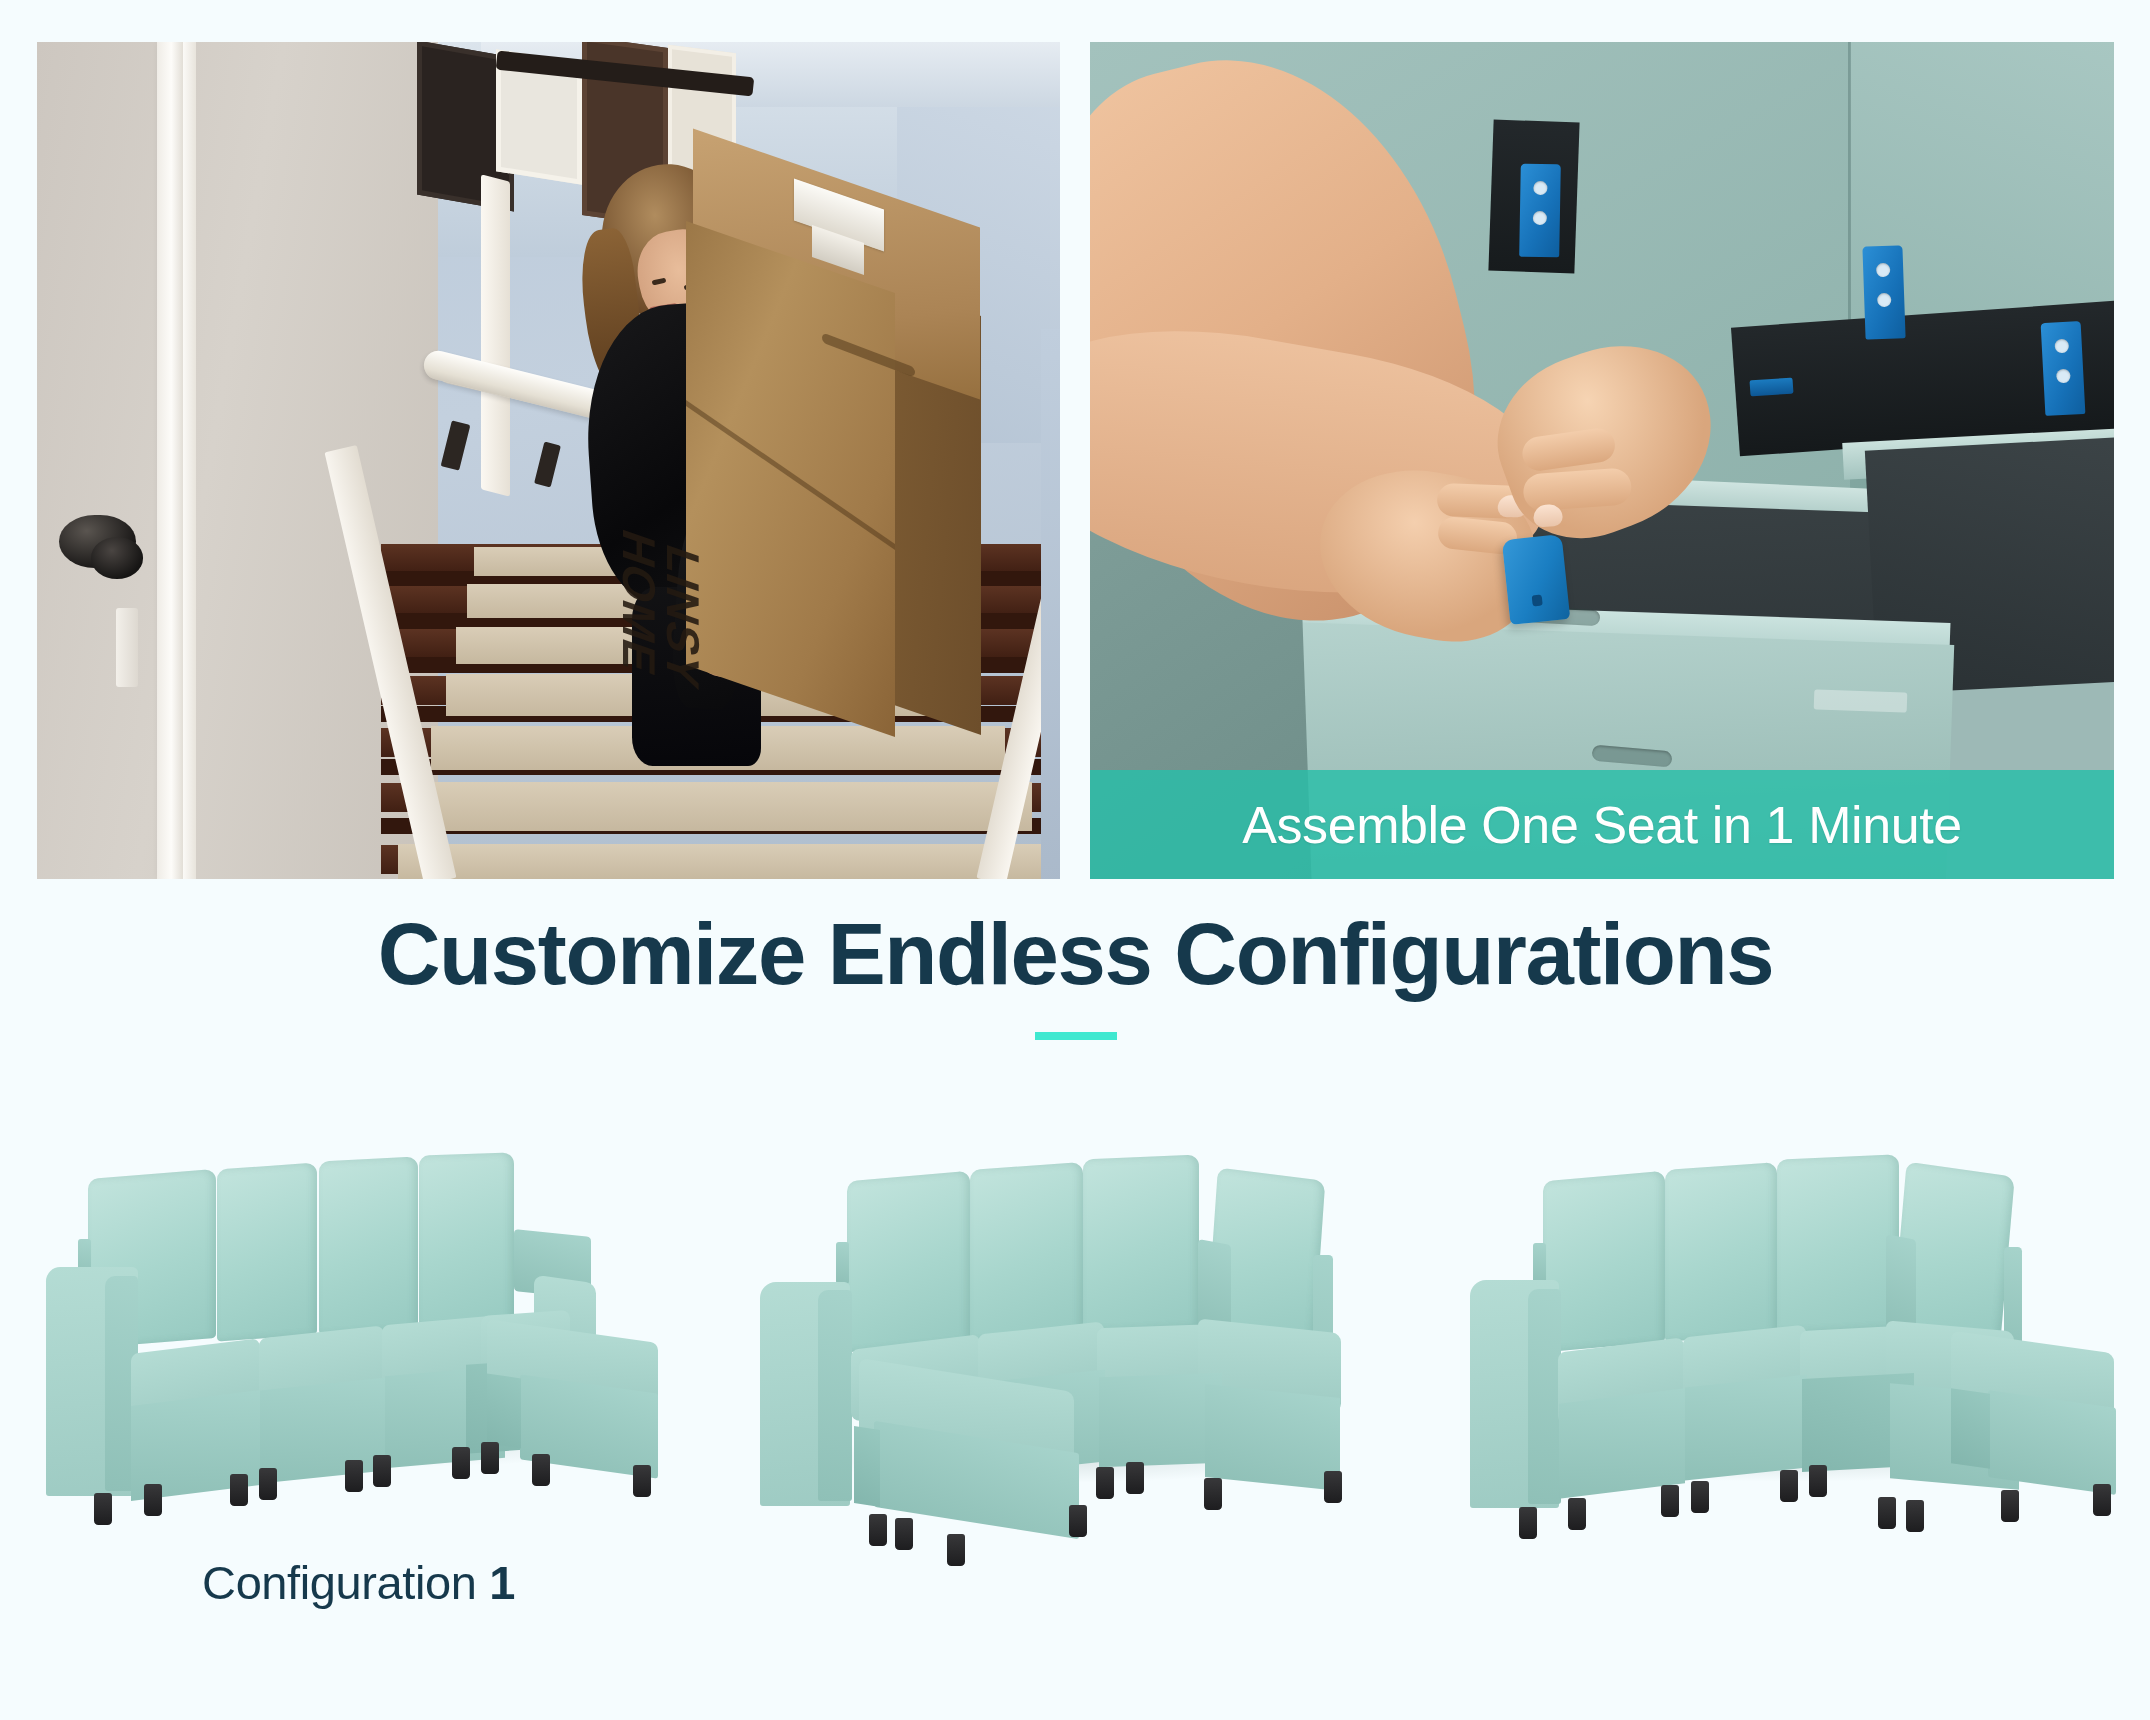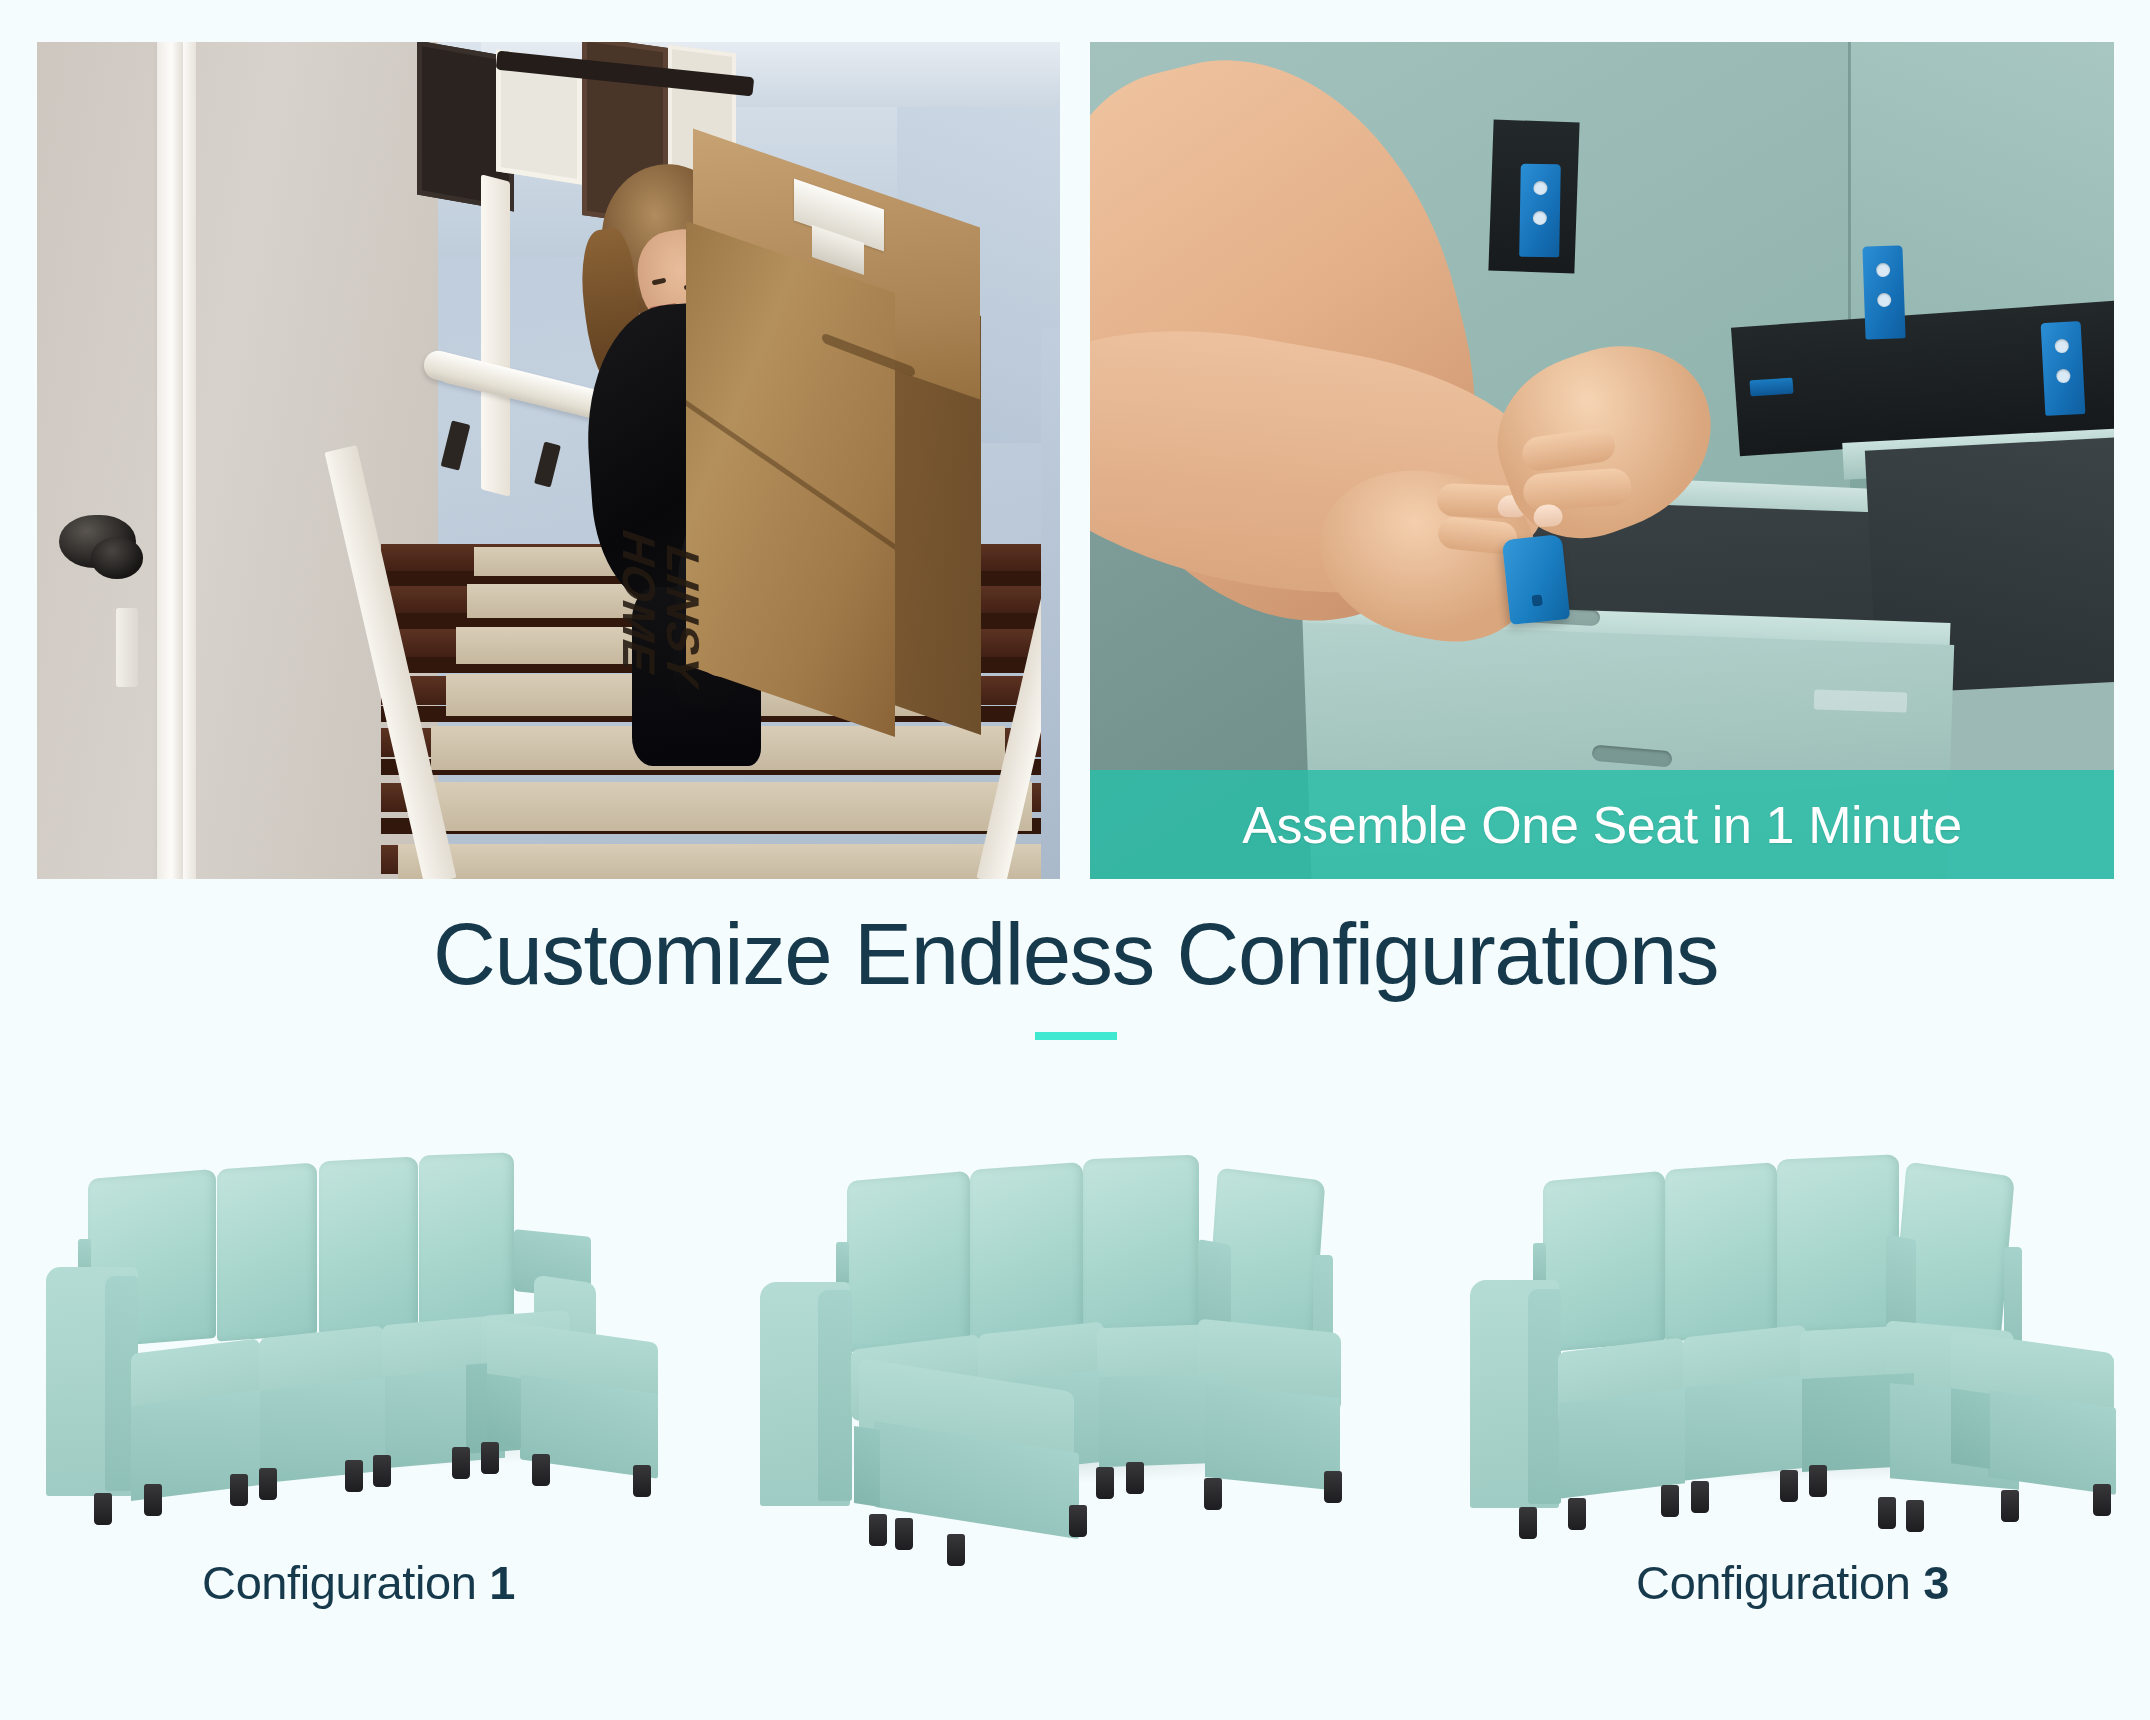--- a/index.html
+++ b/index.html
@@ -392,21 +392,21 @@
     content:""; position:absolute; left:24.4px; bottom:16px;
     width:10px; height:11.5px; background:#0b4a7c; border-radius:2.9px;
   }
 
   
   .section-head {
     position:absolute; left:0; top:905px; width:2151px;
     text-align:center;
   }
   .section-title {
-    font-size:87px; font-weight:400; color:#16394c;
+    font-size:87px; font-weight:700; color:#16394c;
     letter-spacing:-1.4px; line-height:1.12; white-space:nowrap;
   }
   .accent-bar {
     width:82px; height:8px; background:#3fe8d0;
     margin:30px auto 0;
   }
 
   
   .config-row {
     position:absolute; left:0; top:1147px; width:2151px; height:545px;
@@ -713,18 +713,15 @@
       <div class="pc foot" style="left:112px; top:351px;"></div>
       <div class="pc foot" style="left:205px; top:338px;"></div>
       <div class="pc foot" style="left:235px; top:334px;"></div>
       <div class="pc foot" style="left:324px; top:323px;"></div>
       <div class="pc foot" style="left:353px; top:318px;"></div>
       <div class="pc foot" style="left:422px; top:350px;"></div>
       <div class="pc foot" style="left:450px; top:353px;"></div>
       <div class="pc foot" style="left:545px; top:343px;"></div>
       <div class="pc foot" style="left:637px; top:337px;"></div>
     </div>
-    <div class="config-label">
-      <span>Configuration</span>&nbsp;<b>3</b>
-    </div>
   </div>
 </div>
 
 
 </body></html>

